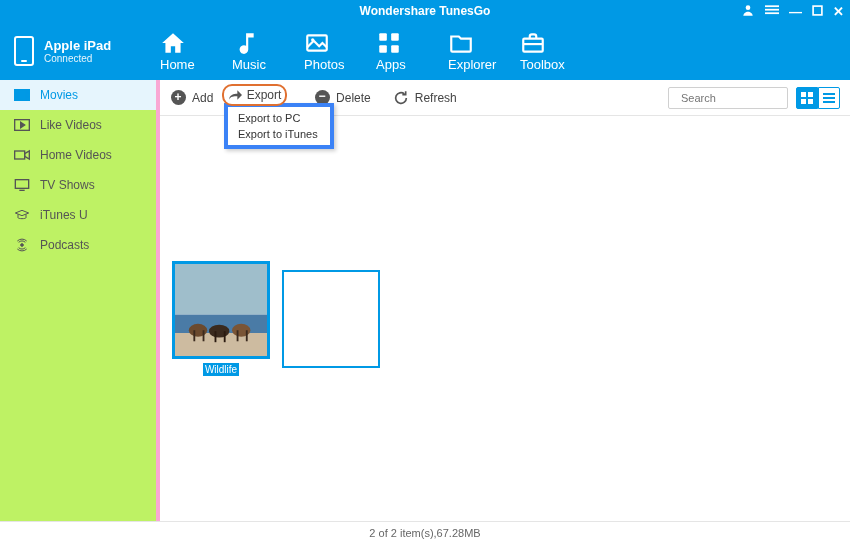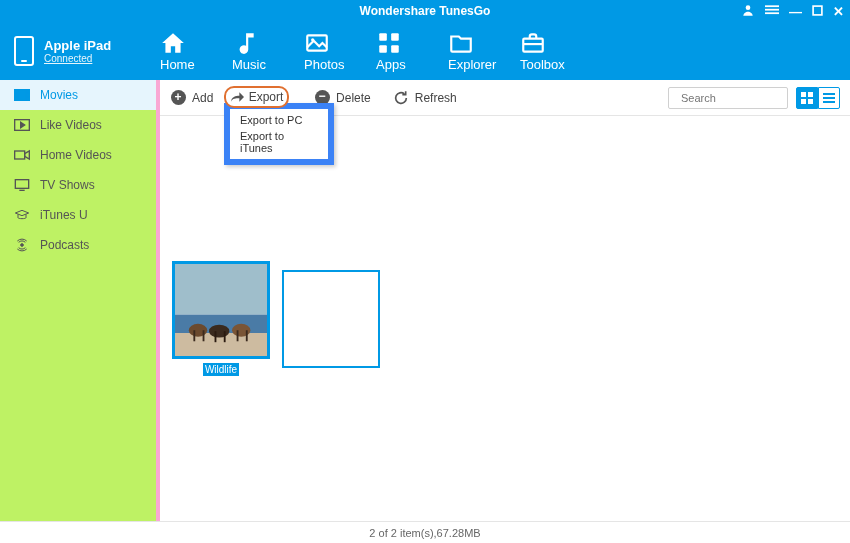--- a/index.html
+++ b/index.html
@@ -7,21 +7,21 @@
 
 .titlebar { height: 22px; background: #0099e5; color: #fff; display: flex; align-items: center; justify-content: center; position: relative; font-size: 12px; font-weight: bold; }
 .titlebar .controls { position: absolute; right: 6px; top: 0; height: 22px; display: flex; align-items: center; gap: 10px; }
 .titlebar .controls span { cursor: pointer; font-size: 13px; line-height: 1; }
 
 .header { height: 58px; background: #0099e5; display: flex; align-items: stretch; }
 .device { width: 160px; display: flex; align-items: center; padding-left: 14px; color: #fff; gap: 10px; }
 .device-icon { width: 20px; height: 30px; border: 2px solid #fff; border-radius: 3px; position: relative; }
 .device-icon::after { content: ""; position: absolute; bottom: 2px; left: 50%; transform: translateX(-50%); width: 6px; height: 2px; background: #fff; border-radius: 1px; }
 .device-text .name { font-size: 13px; font-weight: bold; }
-.device-text .status { font-size: 10px; opacity: 0.9; text-decoration: underline; }
+.device-text .status { font-size: 10px; opacity: 0.9; }
 
 .tabs { display: flex; flex: 1; }
 .tab { width: 72px; display: flex; flex-direction: column; align-items: flex-start; justify-content: center; color: #fff; font-size: 13px; gap: 1px; cursor: pointer; }
 .tab.active { background: #007cc2; }
 .tab svg { width: 26px; height: 26px; fill: #fff; }
 
 .body { display: flex; height: calc(543px - 22px - 58px - 22px); }
 .sidebar { width: 160px; border-right: 4px solid #f9a8d4; background: #bef264; }
 .side-item { height: 30px; display: flex; align-items: center; padding-left: 14px; font-size: 12px; color: #555; gap: 10px; cursor: pointer; }
 .side-item.active { background: #e6f5fd; color: #0099e5; }
@@ -36,21 +36,21 @@
 .circ { width: 15px; height: 15px; border-radius: 50%; background: #555; color: #fff; font-size: 12px; font-weight: bold; line-height: 15px; text-align: center; }
 .search { margin-left: auto; width: 120px; height: 22px; border: 1px solid #d0d0d0; border-radius: 2px; display: flex; align-items: center; padding: 0 12px; }
 .search input { border: none; outline: none; flex: 1; font-size: 11px; color: #999; background: transparent; }
 .search svg { width: 13px; height: 13px; fill: #bbb; }
 .viewbtns { display: flex; margin-left: 8px; }
 .viewbtn { width: 22px; height: 22px; border: 1px solid #0099e5; display: flex; align-items: center; justify-content: center; cursor: pointer; }
 .viewbtn.grid { background: #0099e5; border-radius: 2px 0 0 2px; }
 .viewbtn.list { background: #fff; border-radius: 0 2px 2px 0; }
 .viewbtn svg { width: 12px; height: 12px; }
 
-.export-menu { position: absolute; top: 23px; left: 64px; width: 110px; background: #fff; border: 6px solid #3b82f6; border-radius: 0; z-index: 10; padding: 3px 0; box-shadow: 2px 2px 4px rgba(0,0,0,0.2); }
+.export-menu { position: absolute; top: 23px; left: 64px; width: 110px; background: #fff; border: 4px solid #3b82f6; border-radius: 0; z-index: 10; padding: 3px 0; box-shadow: 2px 2px 4px rgba(0,0,0,0.2); }
 .export-head { position: absolute; top: -23px; left: -6px; width: 65px; height: 22px; display: flex; align-items: center; justify-content: center; gap: 5px; font-size: 12px; color: #444; border: 2px solid #e07030; border-radius: 10px; background: #fff; }
 .export-menu .opt { padding: 2px 10px; font-size: 11px; color: #333; cursor: pointer; }
 
 .content { flex: 1; background: #fff; margin: 0; padding: 12px; display: flex; gap: 12px; align-items: center; overflow: auto; }
 .thumb { width: 98px; text-align: center; }
 .thumb .frame { width: 98px; height: 98px; border: 2px solid #0099e5; background: #fff; display: flex; align-items: center; justify-content: center; overflow: hidden; }
 .thumb.selected .frame { border: 3px solid #0099e5; }
 .thumb .scene { width: 100%; height: 100%; }
 .thumb .label { font-size: 10px; color: #333; margin-top: 4px; padding: 1px 2px; display: inline-block; }
 .thumb.selected .label { background: #0099e5; color: #fff; }

